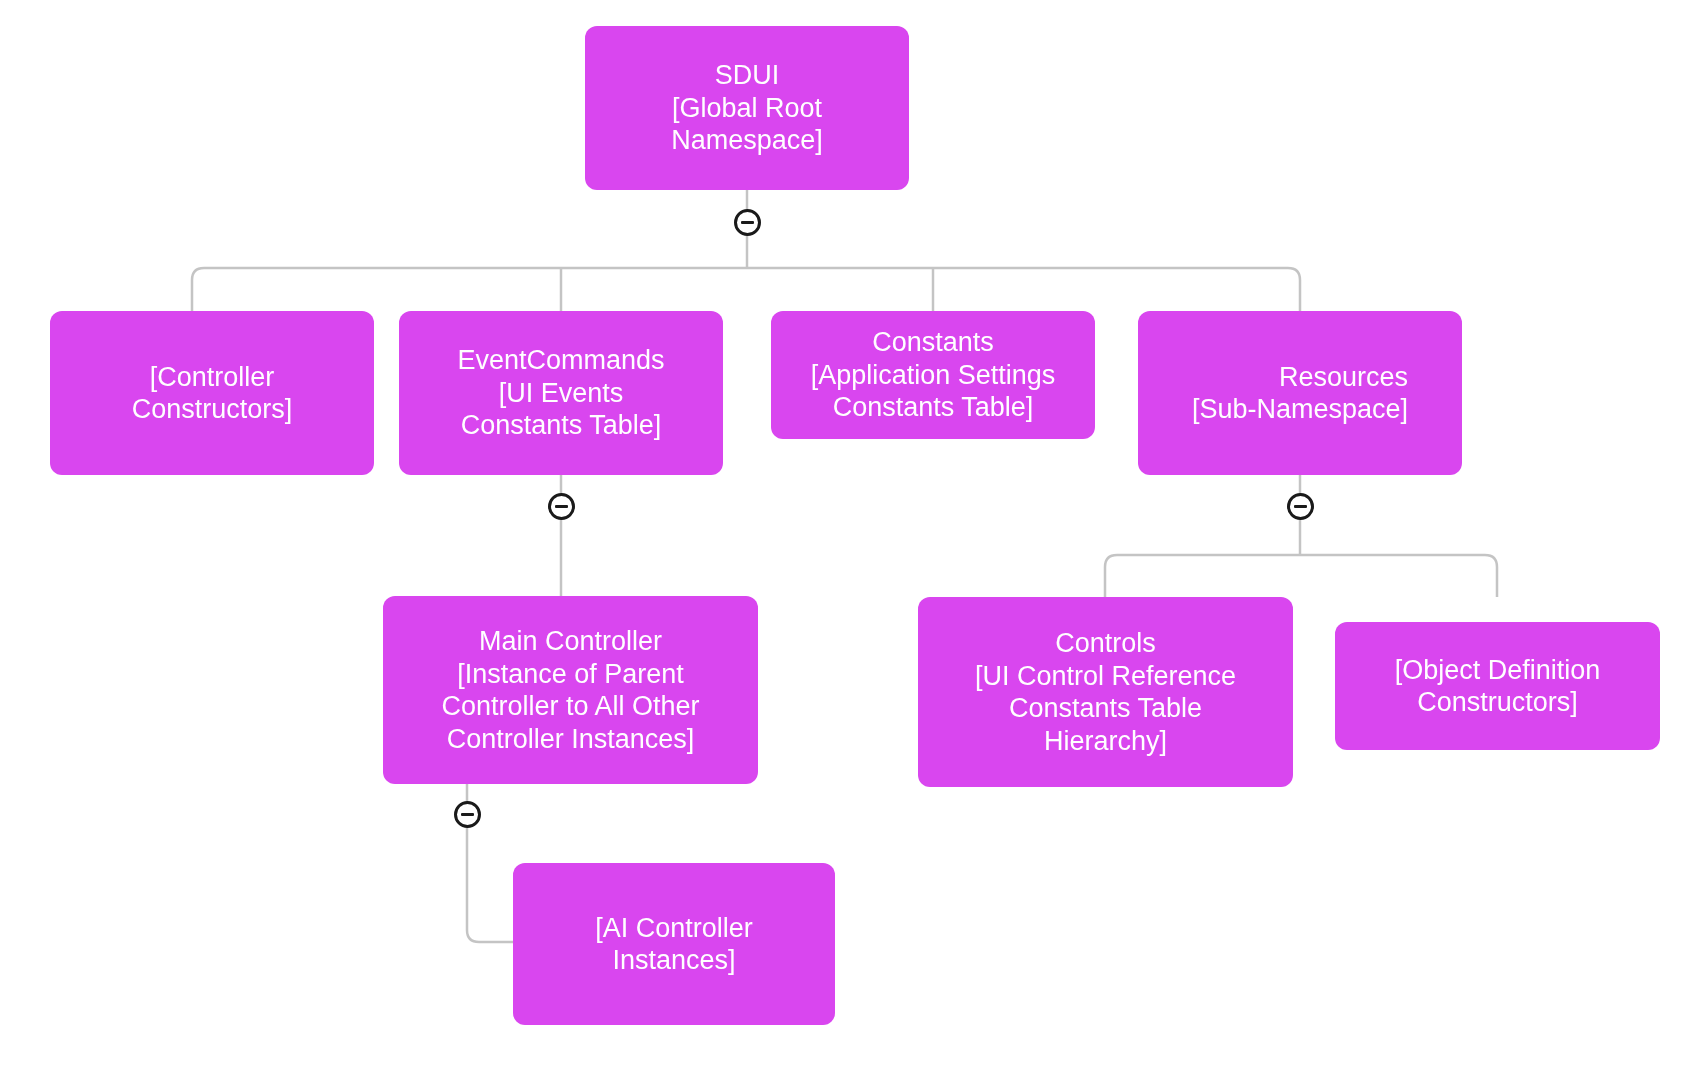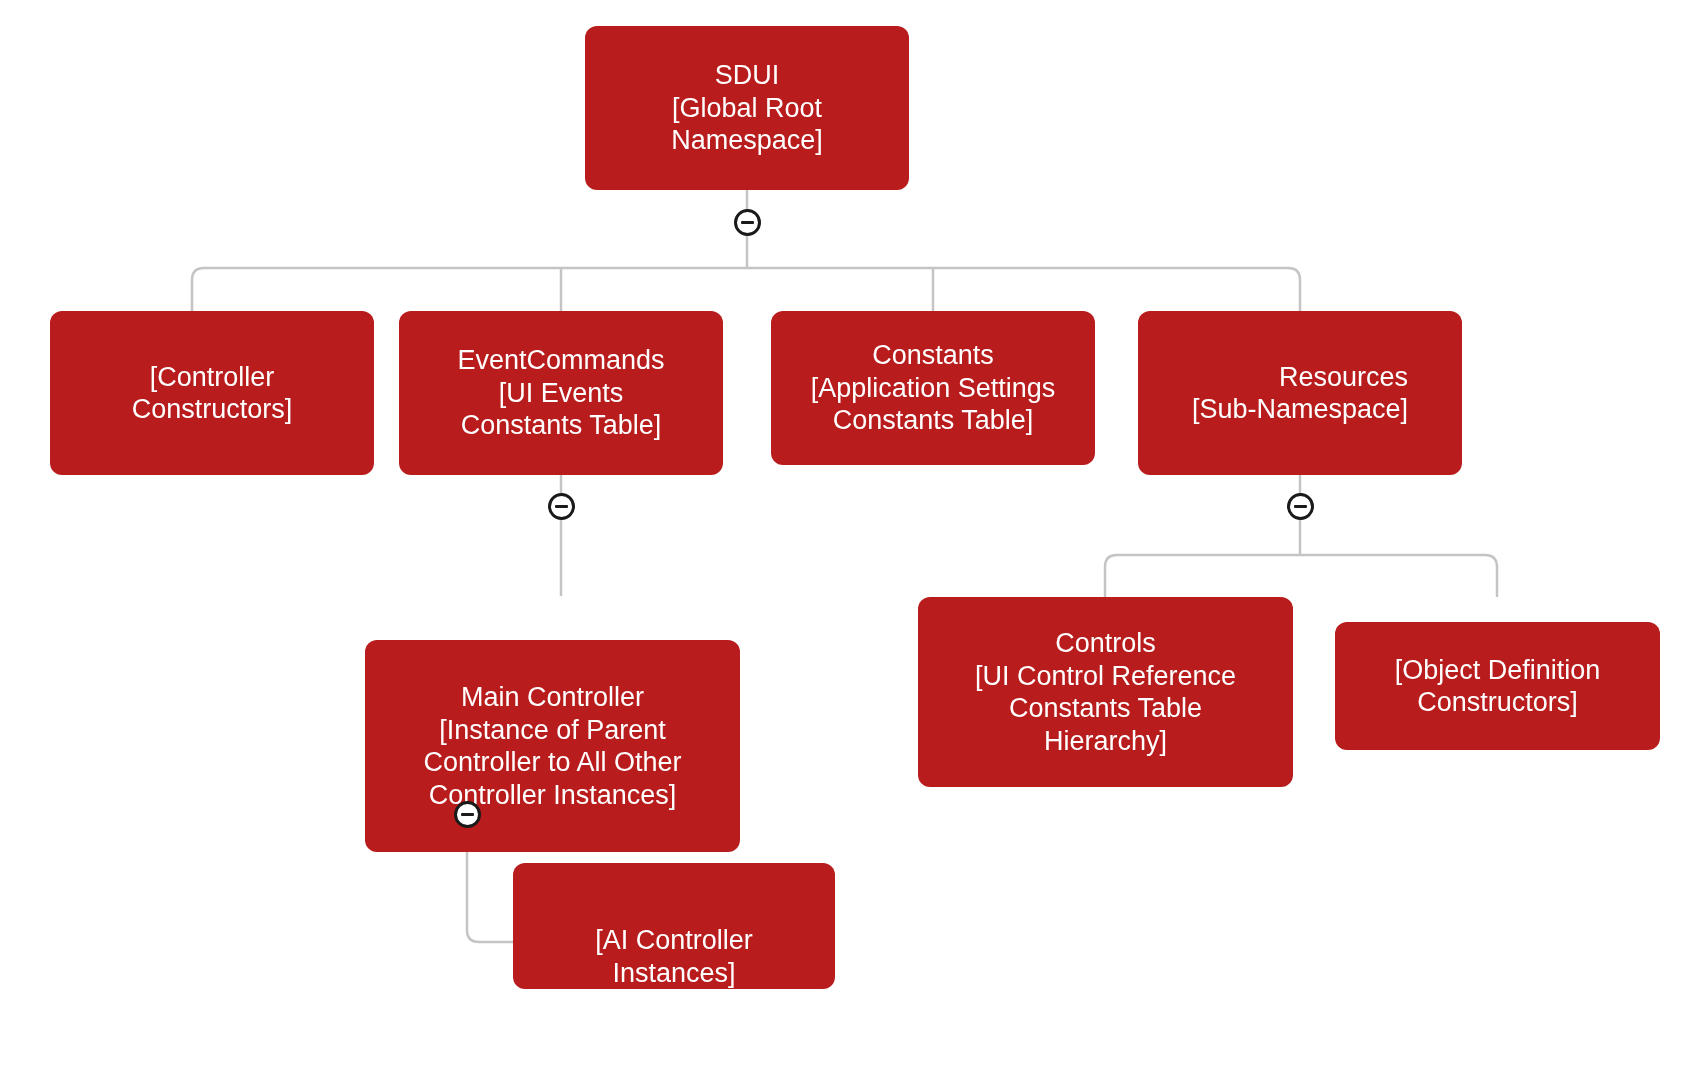--- a/index.html
+++ b/index.html
@@ -22,21 +22,21 @@
     z-index: 1;
   }
   .connectors path {
     fill: none;
     stroke: #c4c4c4;
     stroke-width: 2.5;
   }
   .node {
     position: absolute;
     z-index: 2;
-    background: #b91c1c;
+    background: #d946ef;
     border-radius: 12px;
     display: flex;
     align-items: center;
     justify-content: center;
     text-align: center;
     cursor: default;
   }
   .node .label {
     color: #ffffff;
     font-size: 27px;
@@ -90,39 +90,39 @@
     <span class="label">[Controller
 Constructors]</span>
   </div>
 
   <div class="node" style="left:399px; top:311px; width:324px; height:164px;align-items:center;">
     <span class="label">EventCommands
 [UI Events
 Constants Table]</span>
   </div>
 
-  <div class="node" style="left:771px; top:311px; width:324px; height:154px;">
+  <div class="node" style="left:771px; top:311px; width:324px; height:128px;">
     <span class="label">Constants
 [Application Settings
 Constants Table]</span>
   </div>
 
   <div class="node" style="left:1138px; top:311px; width:324px; height:164px;text-align:right;">
     <span class="label">Resources
 [Sub-Namespace]</span>
   </div>
 
-  <div class="node" style="left:365px; top:596px; width:375px; height:212px;margin-top:44px;">
+  <div class="node" style="left:383px; top:596px; width:375px; height:188px;">
     <span class="label">Main Controller
 [Instance of Parent
 Controller to All Other
 Controller Instances]</span>
   </div>
 
-  <div class="node" style="left:513px; top:863px; width:322px; height:126px;align-items:flex-end;">
+  <div class="node" style="left:513px; top:863px; width:322px; height:162px;">
     <span class="label">[AI Controller
 Instances]</span>
   </div>
 
   <div class="node" style="left:918px; top:597px; width:375px; height:190px;">
     <span class="label">Controls
 [UI Control Reference
 Constants Table
 Hierarchy]</span>
   </div>

